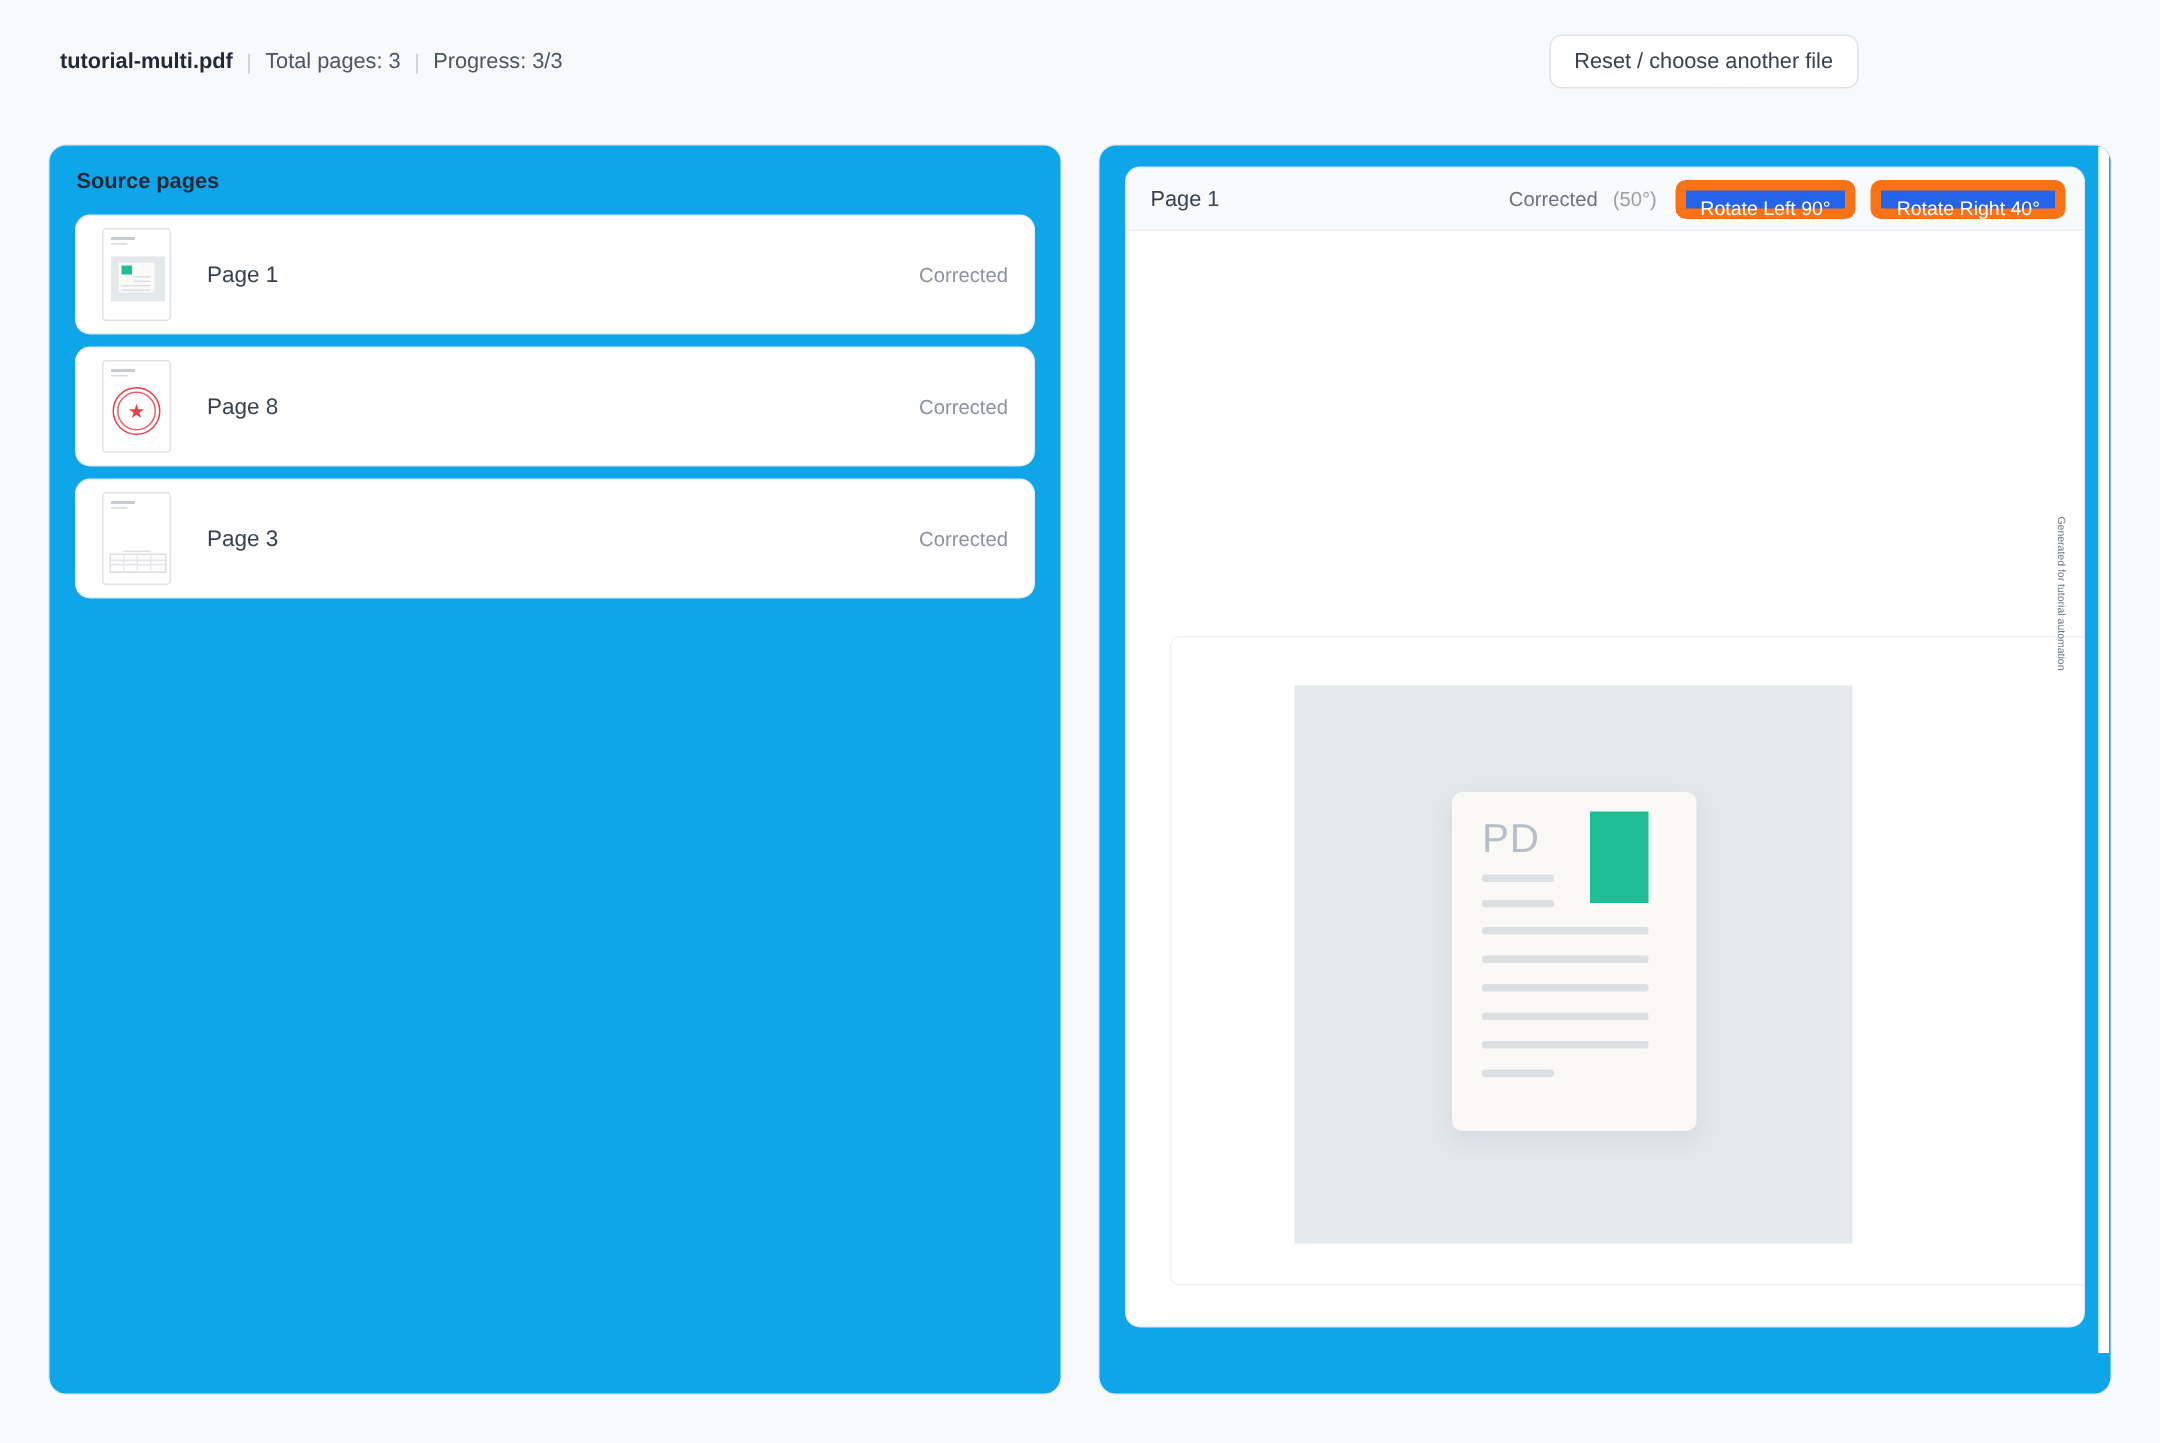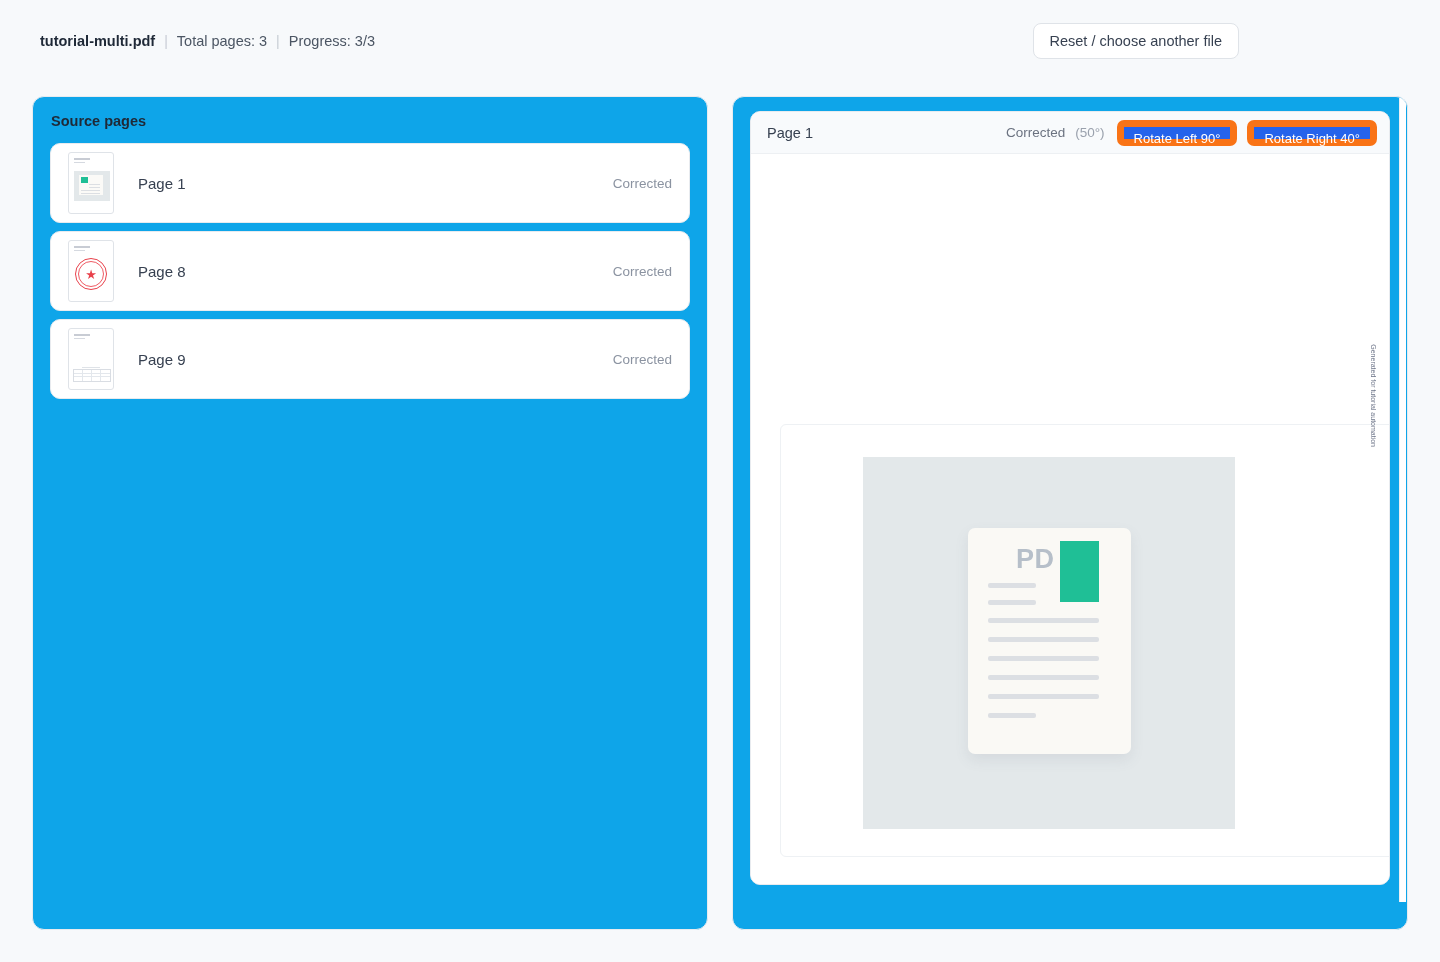--- a/index.html
+++ b/index.html
@@ -217,22 +217,22 @@
   .art-card {
     position: absolute;
     left: 187px; top: 103px;
     width: 163px; height: 226px;
     background: #faf9f5;
     border-radius: 7px;
     box-shadow: 0 6px 14px rgba(90,100,115,0.10);
   }
   .art-pd {
     position: absolute; left: 20px; top: 18px;
-    font-size: 27px; font-weight: 700; color: #b6bfc9;
-    letter-spacing: 0.5px; line-height: 27px; margin-left: 28px;
+    font-size: 27px; font-weight: 400; color: #b6bfc9;
+    letter-spacing: 0.5px; line-height: 27px;
   }
   .art-green {
     position: absolute; left: 92px; top: 13px;
     width: 39px; height: 61px;
     background: #1fbf96;
   }
   .art-line { position: absolute; background: #dcdfe3; border-radius: 2px; height: 5px; }
 
   .rot-text {
     position: absolute;
@@ -336,21 +336,21 @@
               <div class="t3-cell"></div>
             </div>
           <div class="t3-row">
               <div class="t3-cell"></div>
               <div class="t3-cell"></div>
               <div class="t3-cell"></div>
               <div class="t3-cell"></div>
             </div>
         </div>
       </div>
-      <div class="row-label">Page 9</div>
+      <div class="row-label">Page 3</div>
       <div class="row-status">Corrected</div>
     </div>
 
   </div>
 </div>
 
 <div class="panel panel-right">
 
 
   <div class="preview-card">

